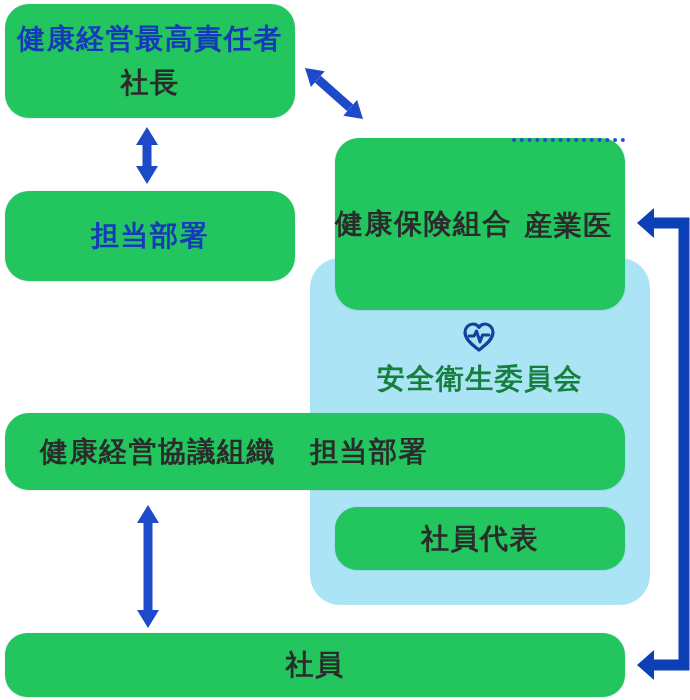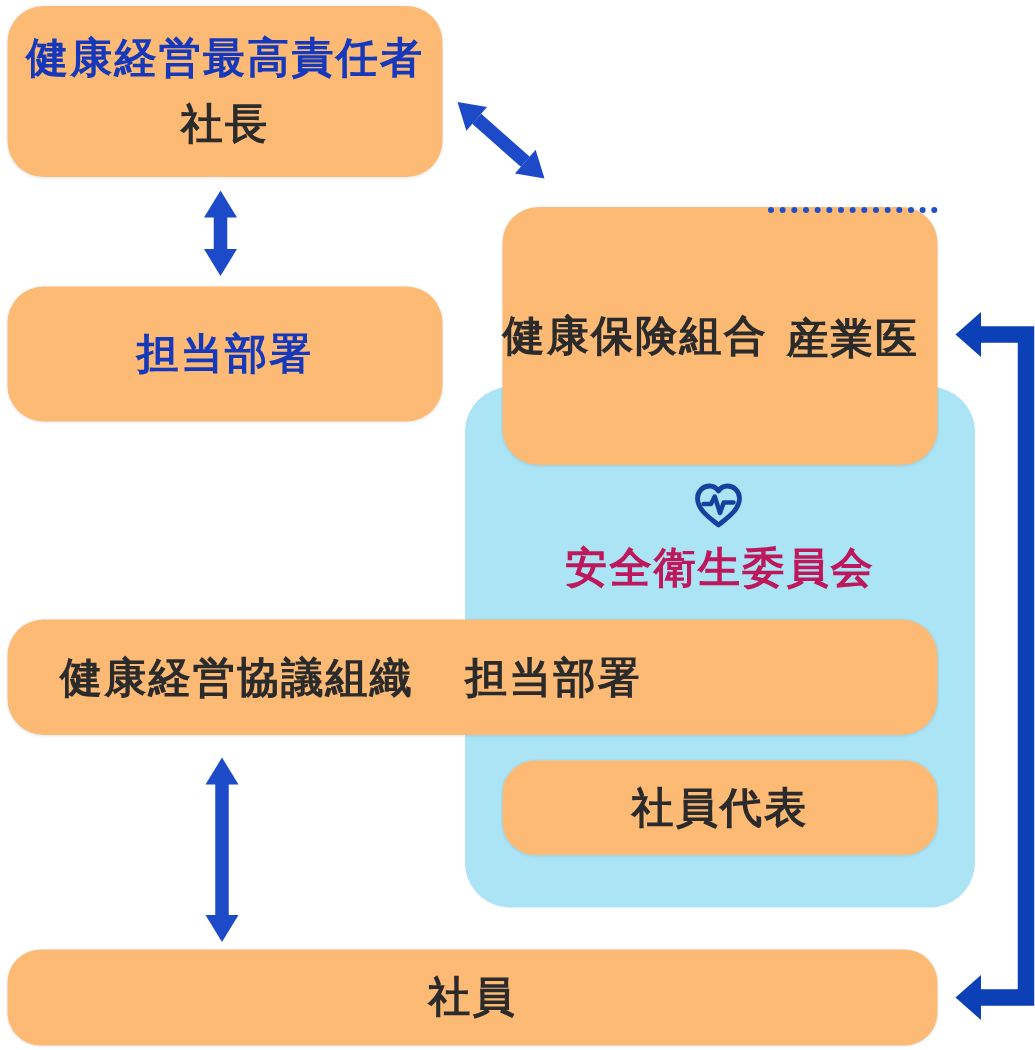--- a/index.html
+++ b/index.html
@@ -11,21 +11,21 @@
     overflow:hidden;
   }
   .panel {
     position:absolute;
     left:310px; top:258px; width:340px; height:347px;
     background:#abe4f5;
     border-radius:30px;
   }
   .card {
     position:absolute;
-    background:#fdba74;
+    background:#22c55e;
     border-radius:24px;
     box-shadow:0 1px 2px rgba(20,50,110,0.05), 0 0 0 1px rgba(20,50,110,0.03);
   }
   .center-col {
     display:flex; flex-direction:column;
     align-items:center; justify-content:center;
   }
   .blue-label {
     color:#1639bb; font-weight:bold; font-size:28px; letter-spacing:1.5px;
     white-space:nowrap;
@@ -52,21 +52,21 @@
   }
   .band-right {
     position:absolute; left:305px; top:0; width:340px; height:100%;
     display:flex; align-items:center; justify-content:flex-start;
   }
   .rep-box   { left:335px; top:507px; width:290px; height:63px; border-radius:22px; }
   .emp-box   { left:5px;  top:633px; width:620px; height:64px; border-radius:22px; }
   .committee-label {
     position:absolute; left:310px; top:360px; width:340px;
     text-align:center;
-    color:#be185d; font-size:28px; font-weight:bold; letter-spacing:1.5px;
+    color:#15803d; font-size:28px; font-weight:bold; letter-spacing:1.5px;
   }
   .heart-wrap { position:absolute; left:462px; top:321px; width:34px; height:32px; }
   .abs-svg { position:absolute; }
 </style>
 </head>
 <body>
 
 <div class="stage">
 
   <div class="panel"></div>

